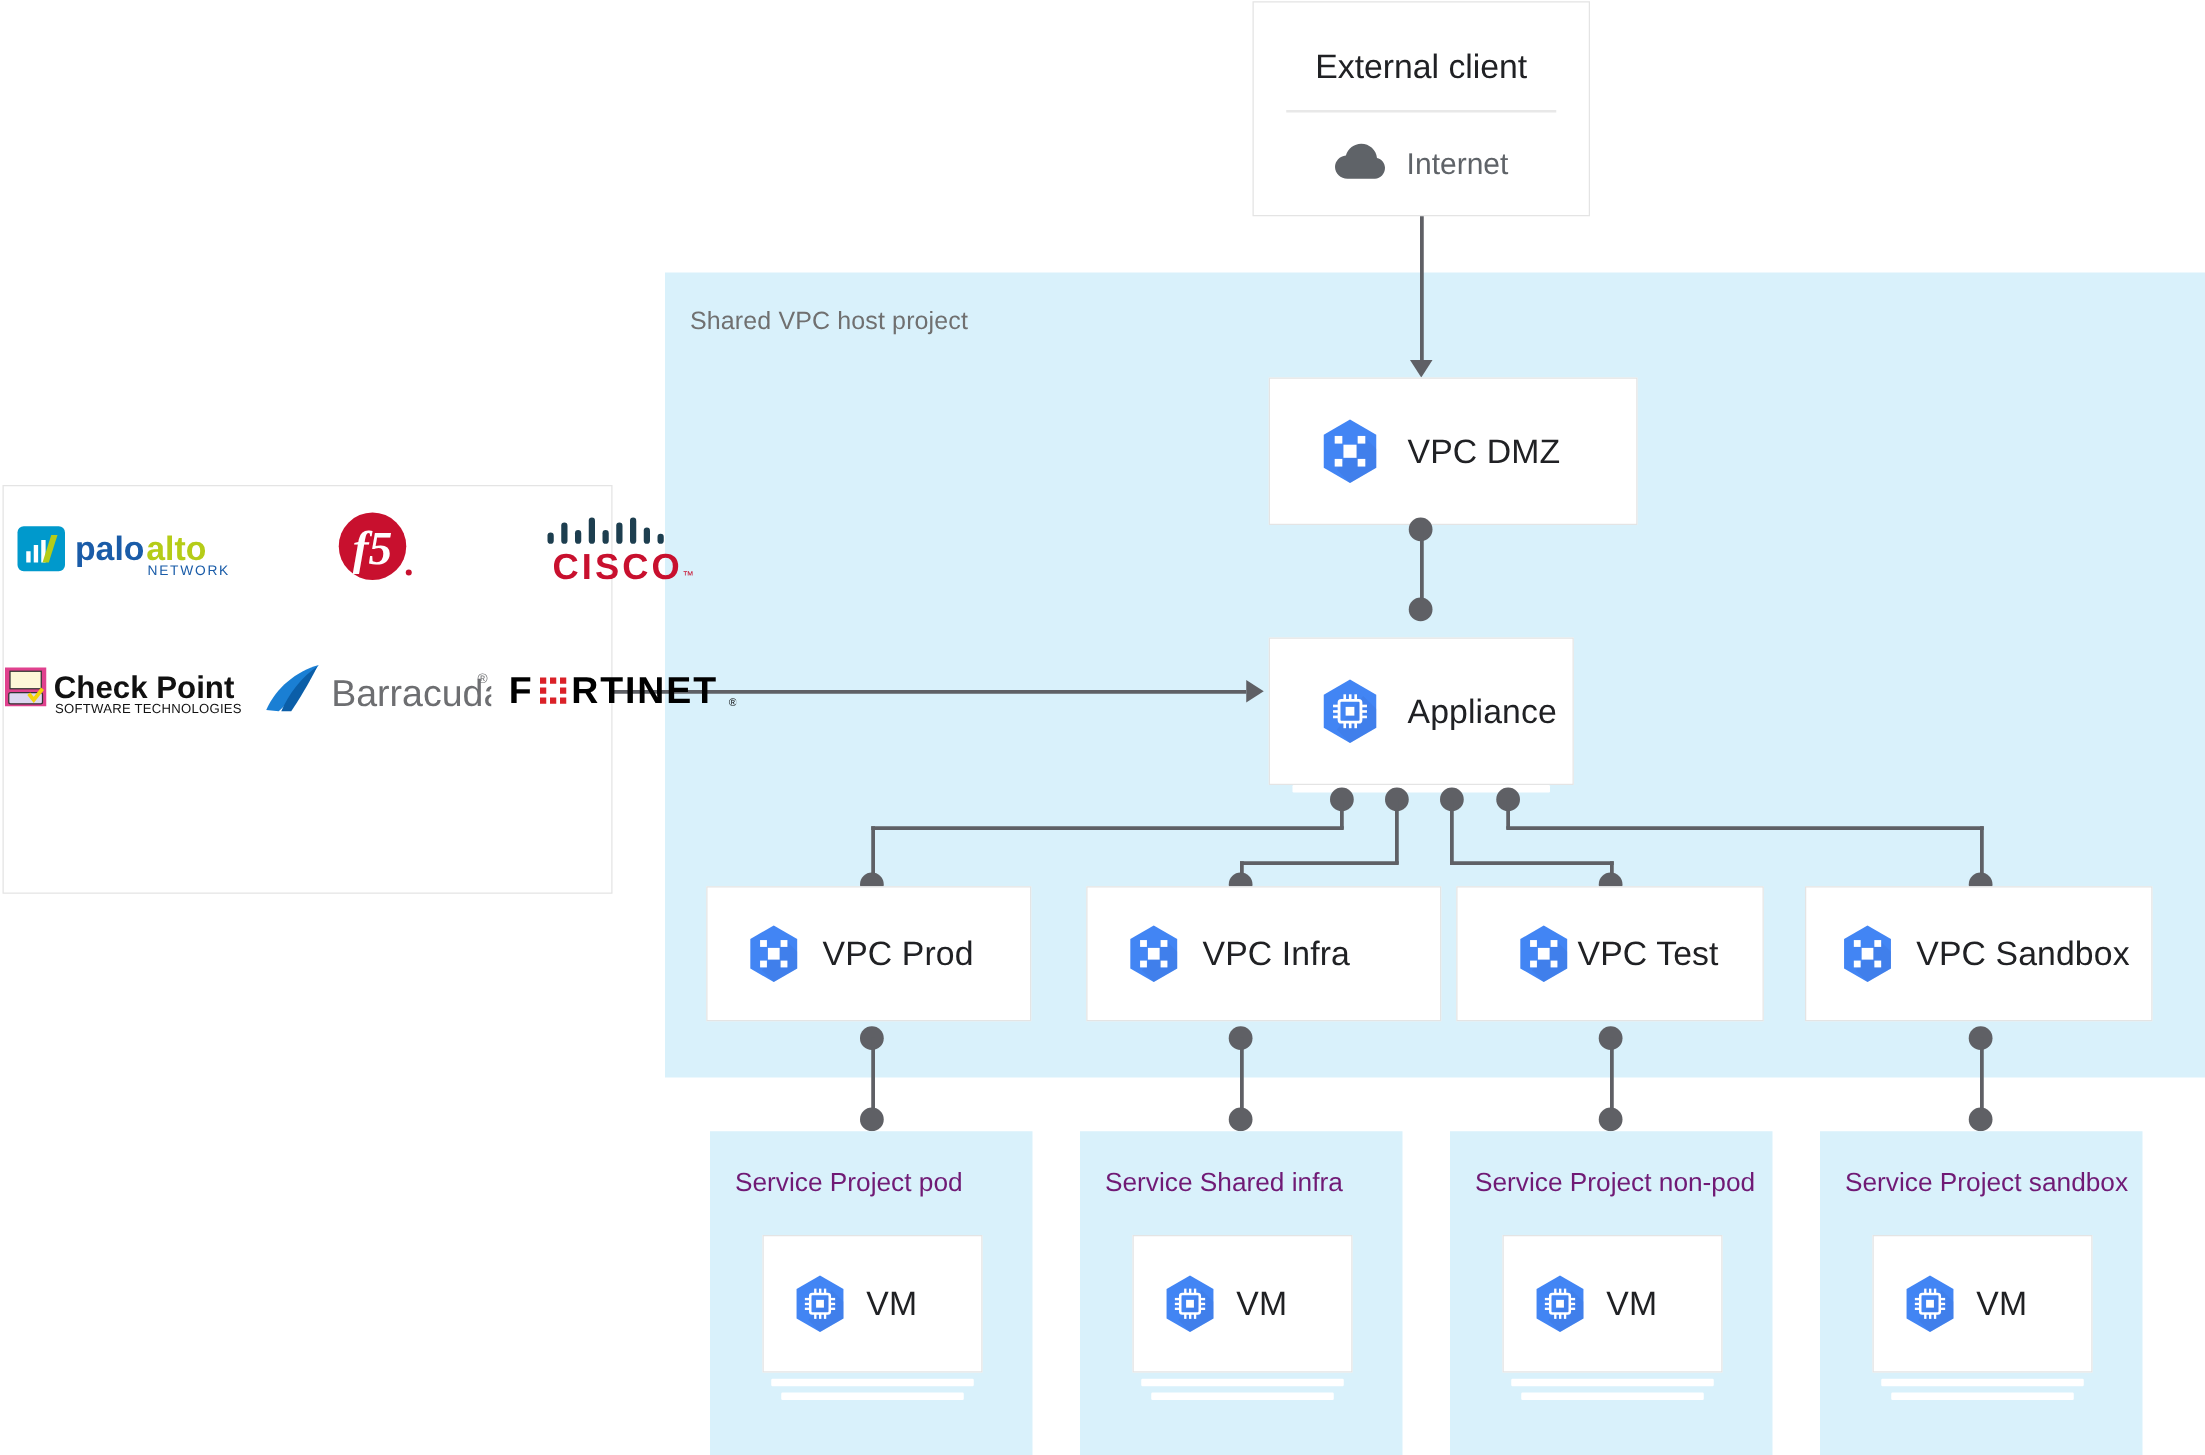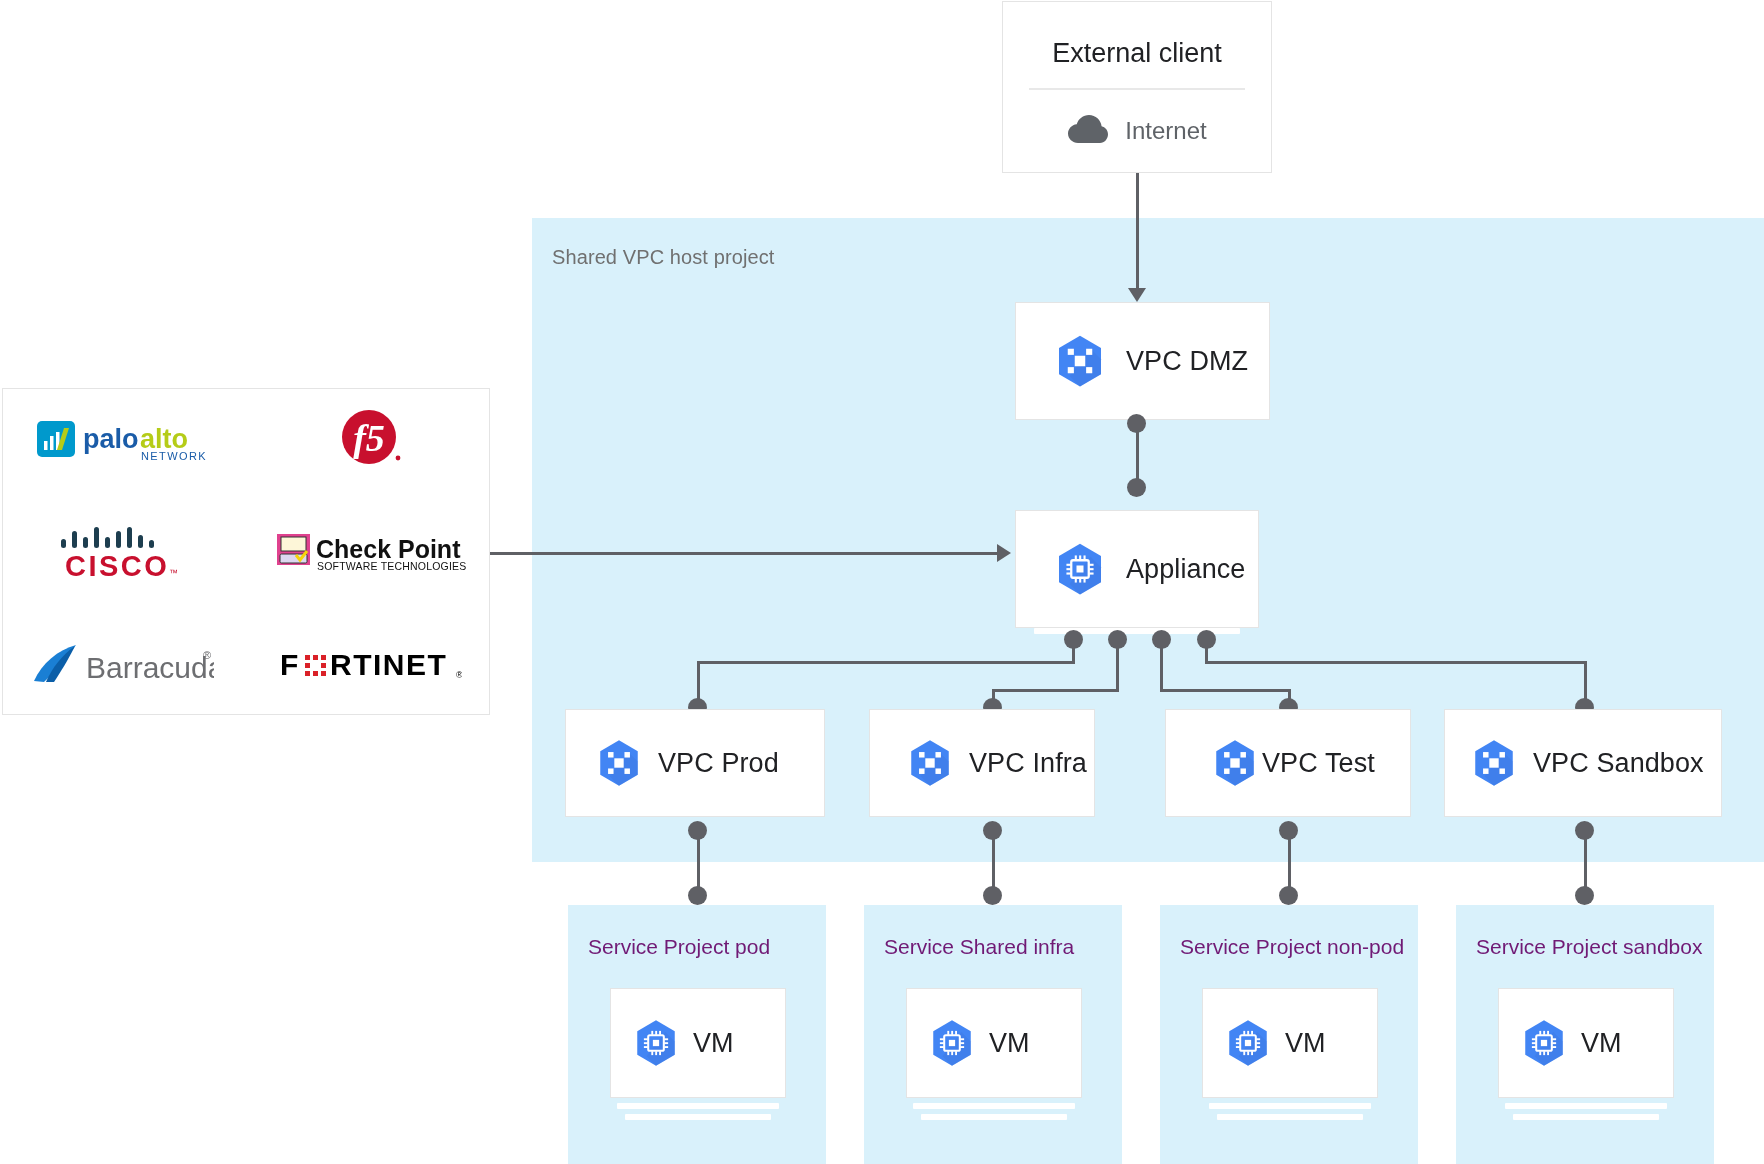--- a/index.html
+++ b/index.html
@@ -80,21 +80,21 @@
   #vendor-panel {
     position: absolute;
     left: 2px; top: 388px;
     width: 488px; height: 327px;
     background: #fff;
     border: 1.5px solid #e4e4e4;
   }
   .vendor-grid {
     position: absolute; inset: 0;
     display: grid;
-    grid-template-columns: 1fr 1fr;
+    grid-template-columns: 1fr 1fr 1fr;
     grid-template-rows: 1fr 1fr 1fr;
     align-items: center;
     justify-items: center;
     gap: 14px;
   }
   .vendor-cell { display: flex; align-items: center; justify-content: center; width: 100%; height: 100%; }
 
   
   .line-h, .line-v {
     position: absolute;
@@ -146,21 +146,21 @@
           <path d="M33 29H11C5.5 29 1 24.8 1 19.6c0-4.8 3.8-8.8 8.7-9.3C11.3 5 16.2 1 22 1c6.6 0 12 5 12.6 11.3C38.3 13.2 41 16.4 41 20.2 41 24.9 37.4 29 33 29z" fill="#5f6368"></path>
         </svg>
       </span>
       <span class="lbl">Internet</span>
     </div>
   </div>
 
   <div class="line-v" style="left:1136px; top:173px; height:122px;"></div>
   <div class="arrow-down" style="left:1128px; top:288px;"></div>
 
-  <div class="card" style="left:1015px; top:302px; width:255px; height:118px;">
+  <div class="card" style="left:1015px; top:302px; width:295px; height:118px;">
     <div class="card-inner">
       <span>
         <svg class="hex-icon" viewBox="0 0 64 64" aria-hidden="true">
           <path d="M32 3 L56 17 L56 47 L32 61 L8 47 L8 17 Z" fill="#4285f4"></path>
           <path d="M44 18 L56 30 L56 47 L32 61 L20 49 Z" fill="#3b76db" opacity=".35"></path>
           <rect x="26" y="26" width="12" height="12" fill="#fff"></rect>
           <rect x="18" y="18" width="7" height="7" fill="#fff"></rect>
           <rect x="39" y="18" width="7" height="7" fill="#fff"></rect>
           <rect x="18" y="39" width="7" height="7" fill="#fff"></rect>
           <rect x="39" y="39" width="7" height="7" fill="#fff"></rect>
@@ -328,21 +328,21 @@
           <rect x="18" y="18" width="7" height="7" fill="#fff"></rect>
             <rect x="39" y="18" width="7" height="7" fill="#fff"></rect>
           <rect x="18" y="39" width="7" height="7" fill="#fff"></rect>
             <rect x="39" y="39" width="7" height="7" fill="#fff"></rect>
         </svg>
       </span>
       <span class="card-label">VPC Prod</span>
     </div>
   </div>
 
-  <div class="card" style="left:869px; top:709px; width:226px; height:108px;justify-content:center;">
+  <div class="card" style="left:869px; top:709px; width:284px; height:108px;">
     <div class="card-inner" style="padding-left:28px; gap:14px;">
       <span>
         <svg class="hex-icon sm" viewBox="0 0 64 64" aria-hidden="true">
           <path d="M32 3 L56 17 L56 47 L32 61 L8 47 L8 17 Z" fill="#4285f4"></path>
           <path d="M44 18 L56 30 L56 47 L32 61 L20 49 Z" fill="#3b76db" opacity=".35"></path>
           <rect x="26" y="26" width="12" height="12" fill="#fff"></rect>
           <rect x="18" y="18" width="7" height="7" fill="#fff"></rect>
             <rect x="39" y="18" width="7" height="7" fill="#fff"></rect>
           <rect x="18" y="39" width="7" height="7" fill="#fff"></rect>
             <rect x="39" y="39" width="7" height="7" fill="#fff"></rect>

